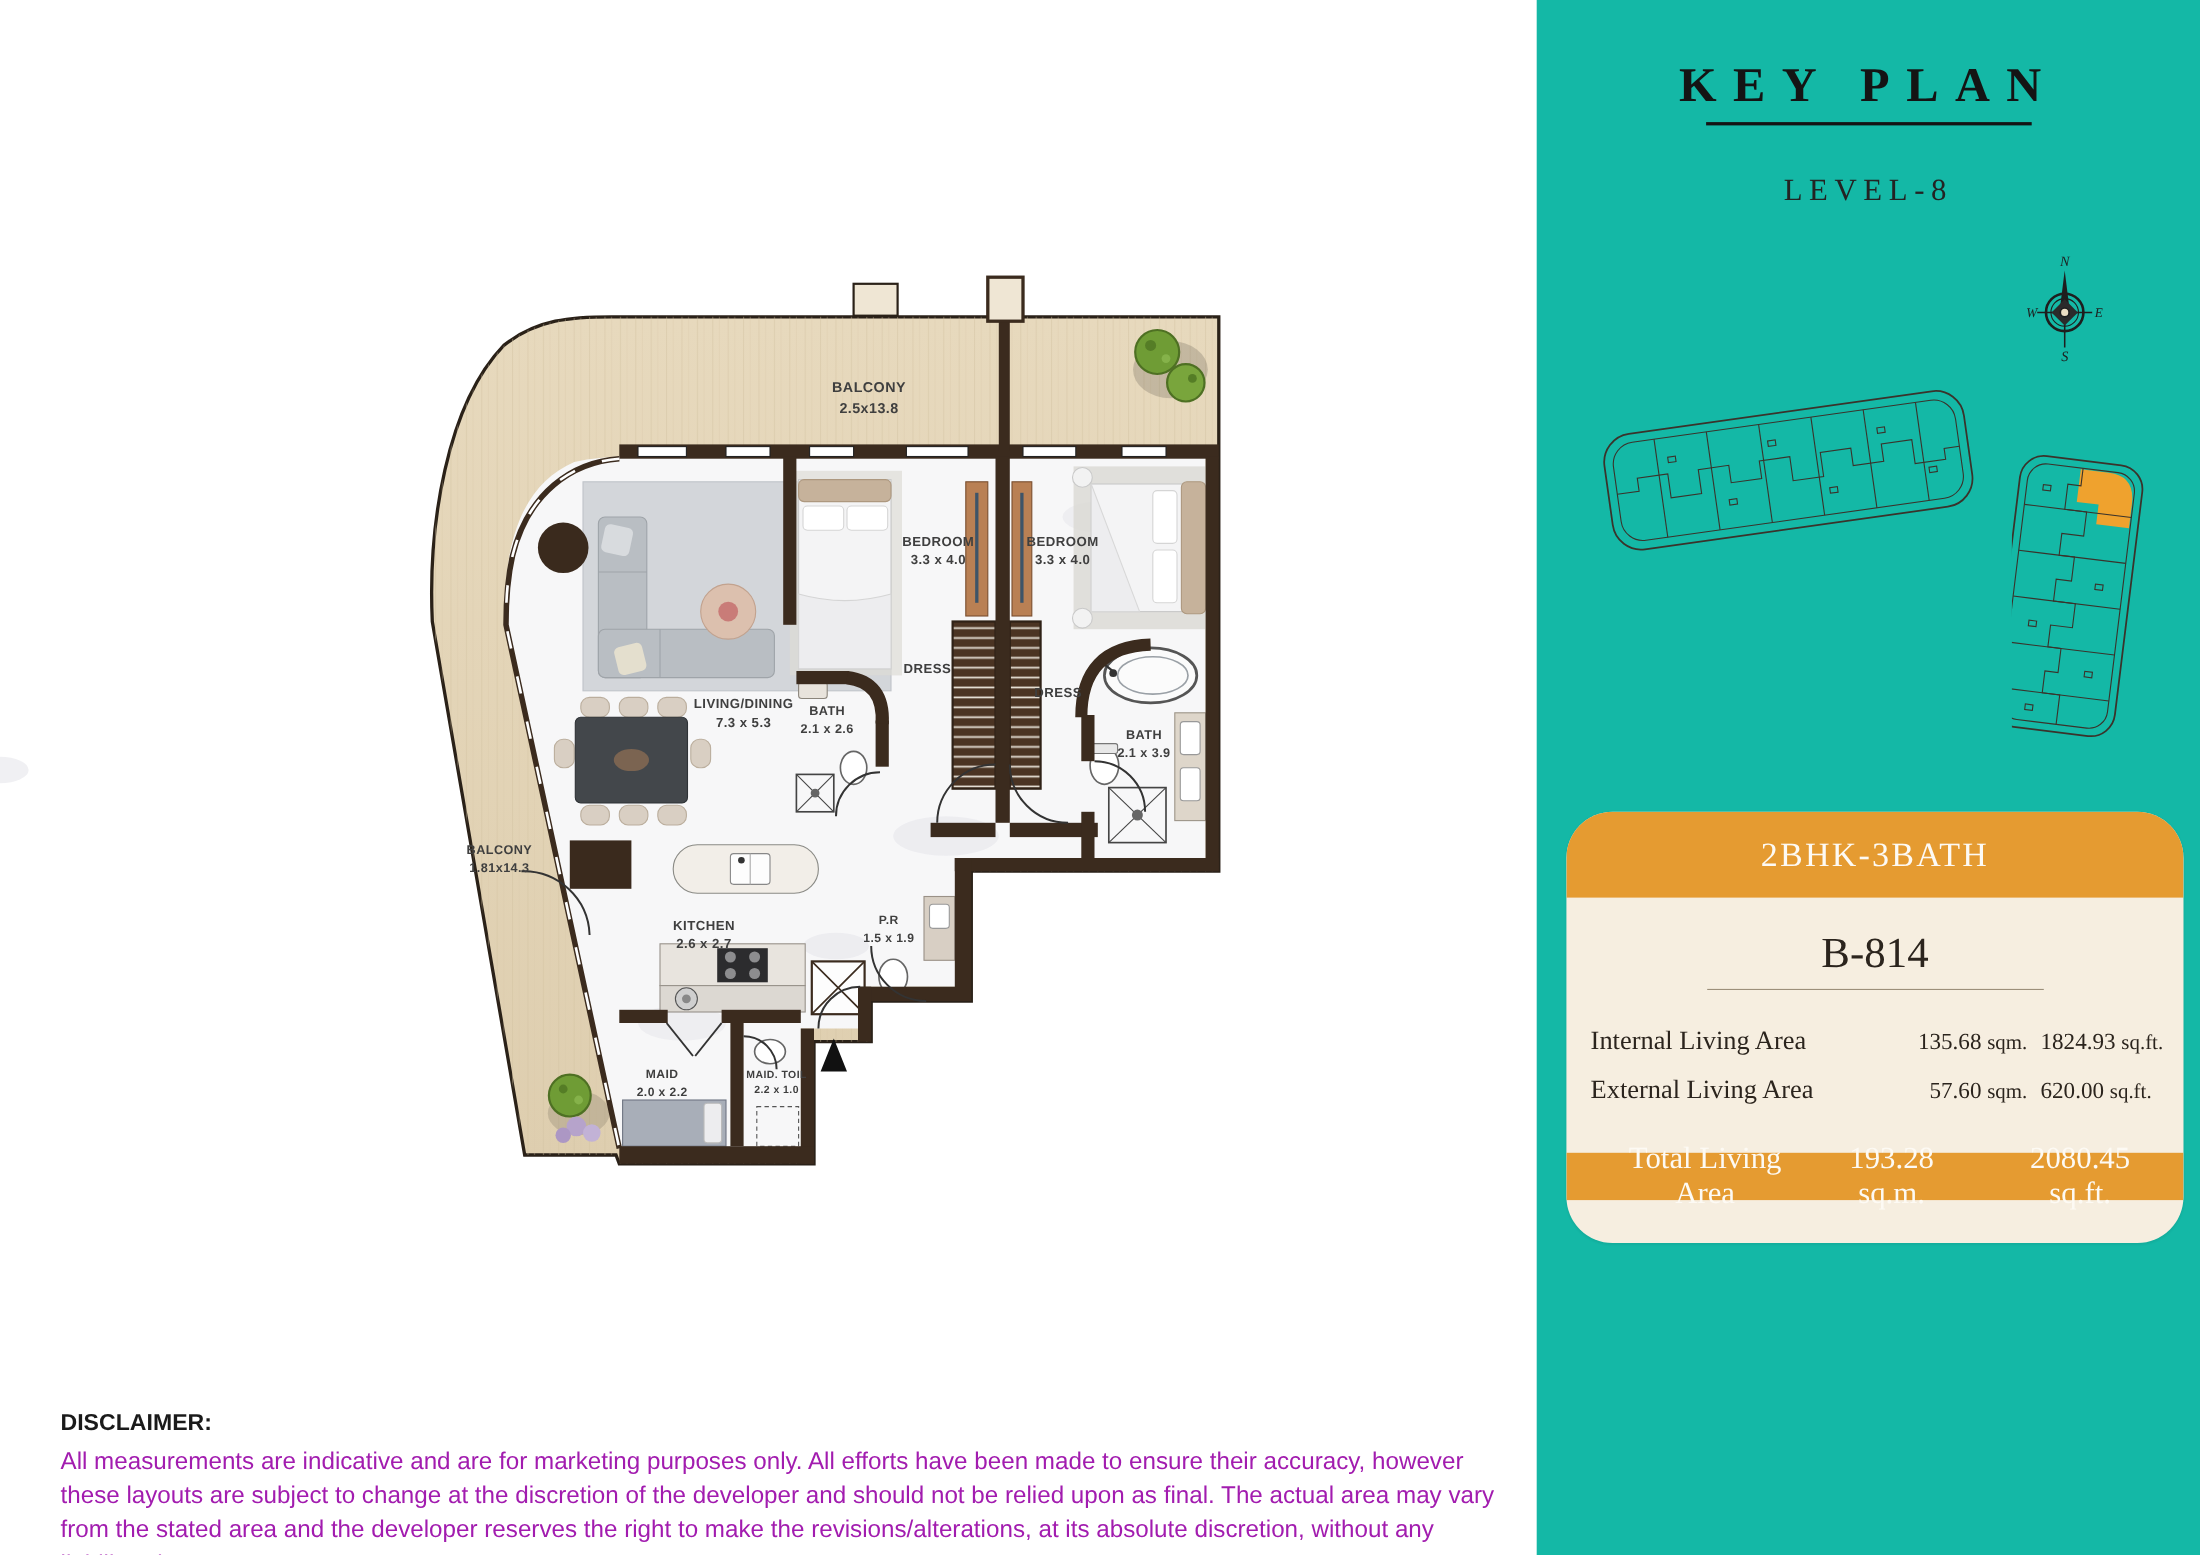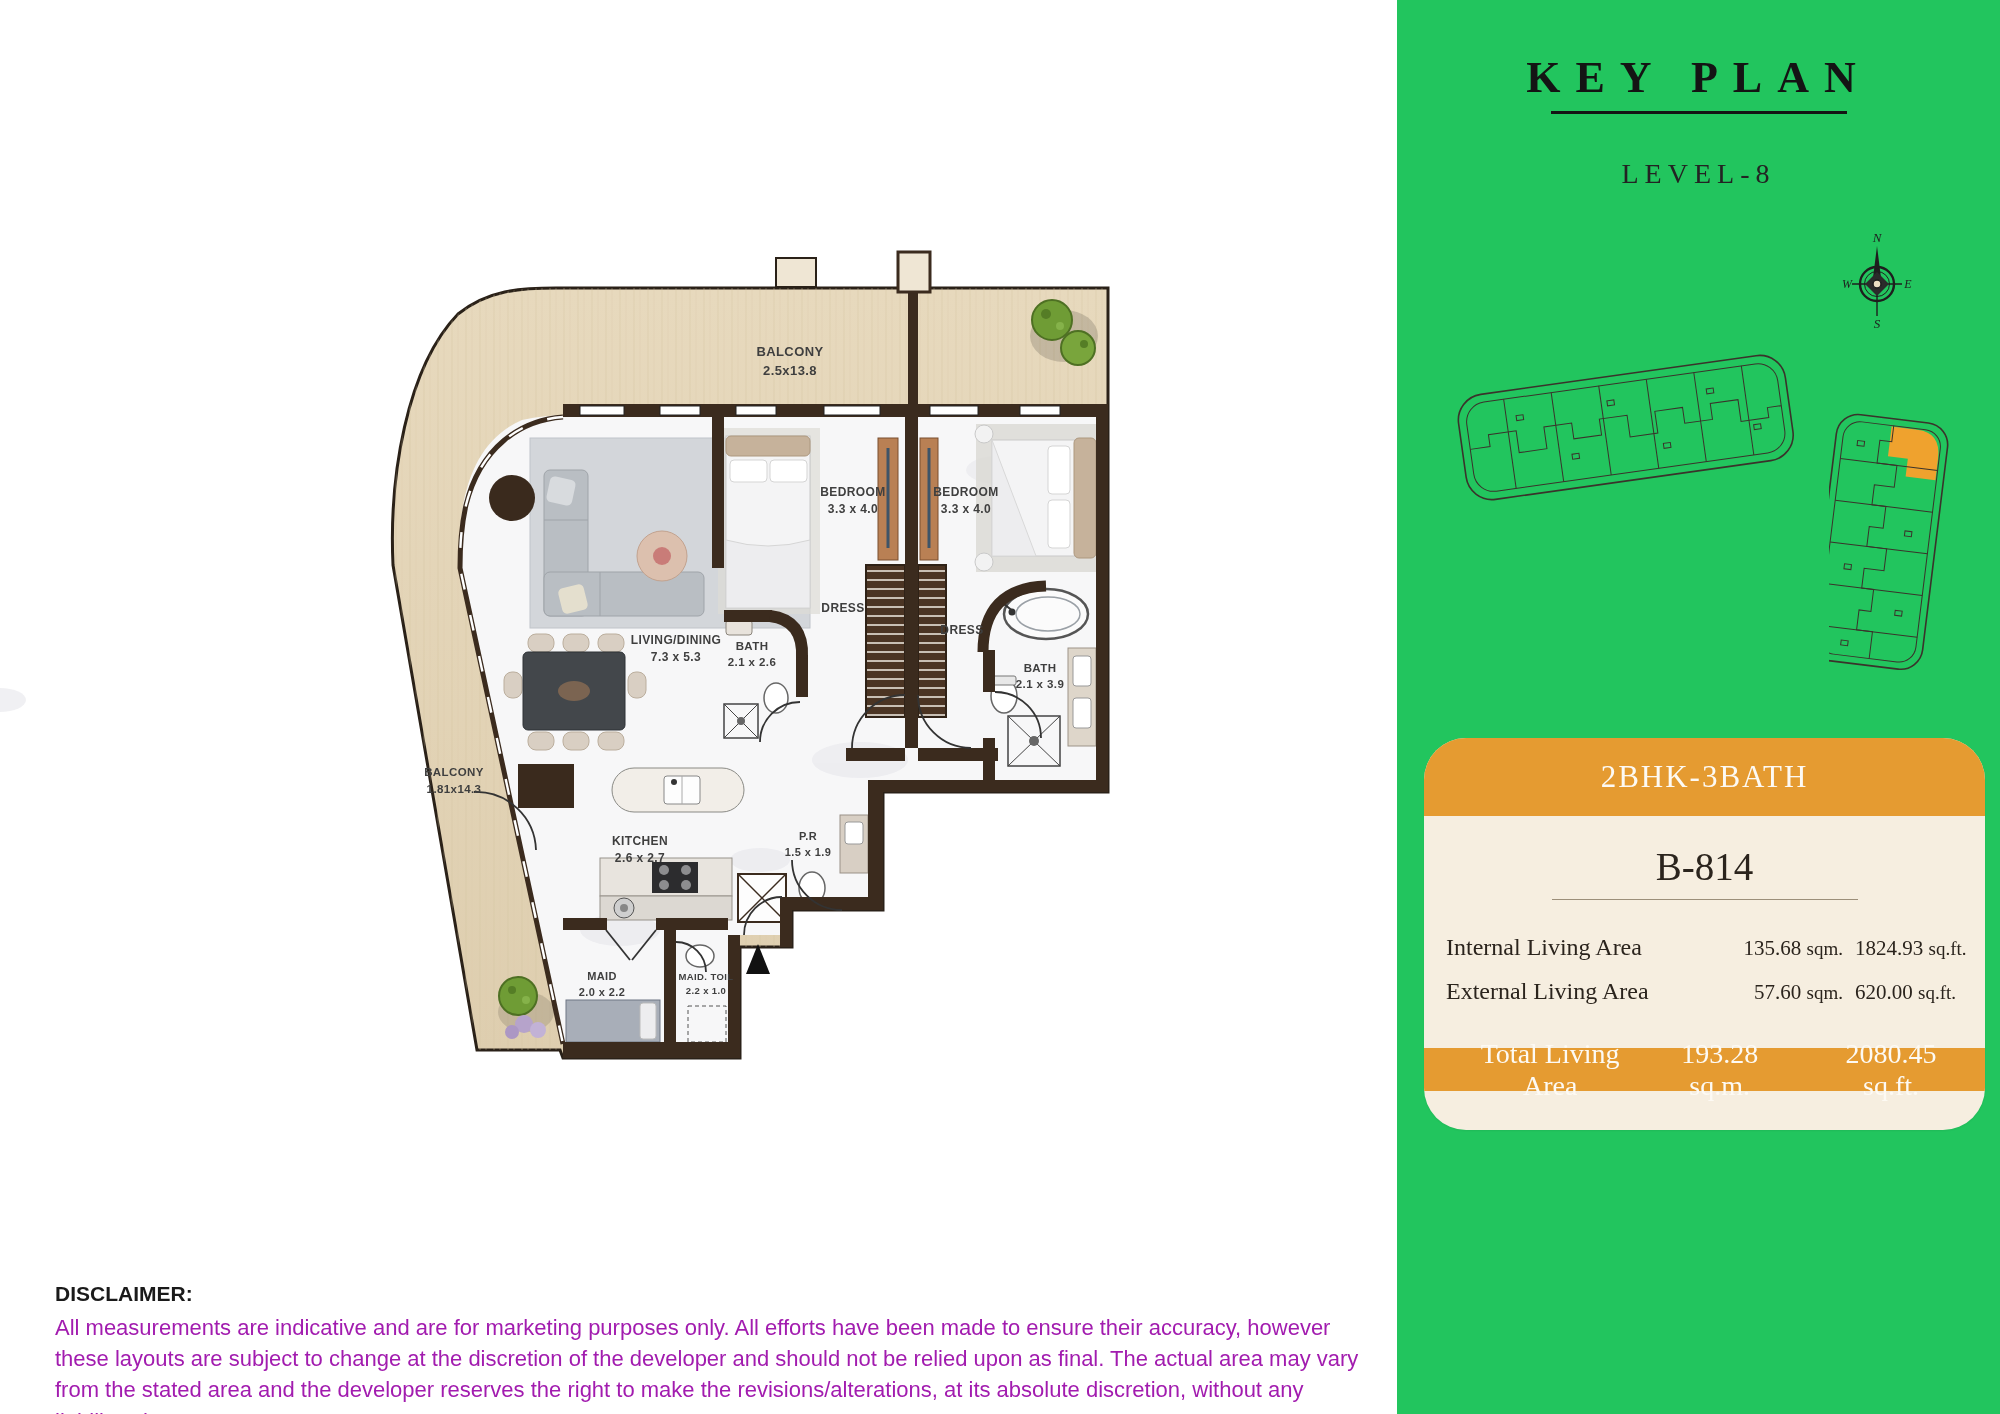--- a/index.html
+++ b/index.html
@@ -2,21 +2,21 @@
 <html><head>
 <meta charset="utf-8">
 <style>
   html,body{margin:0;padding:0;}
   .page{position:relative;width:2000px;height:1414px;background:#ffffff;overflow:hidden;
         font-family:"Liberation Sans",sans-serif;color:#1d1d1d;}
   
   .plan-svg{position:absolute;left:0;top:0;}
   .plan-label{font-family:"Liberation Sans",sans-serif;fill:#3f3f3f;font-weight:700;letter-spacing:.4px;}
   
-  .keyplan-panel{position:absolute;left:1397px;top:0;width:603px;height:1414px;background:#22c55e;}
+  .keyplan-panel{position:absolute;left:1397px;top:0;width:603px;height:1414px;background:#14b8a6;}
   .kp-title{margin:52px 0 0 0;text-align:center;font-family:"Liberation Serif",serif;
             font-size:44px;font-weight:600;letter-spacing:15px;color:#141414;}
   .kp-underline{width:296px;height:3px;background:#141414;margin:8px auto 0;}
   .kp-level{margin-top:44px;text-align:center;font-family:"Liberation Serif",serif;
             font-size:28px;letter-spacing:6px;color:#232323;}
   .kp-compass{position:absolute;left:442px;top:228px;}
   .kp-bldgA{position:absolute;left:44px;top:342px;}
   .kp-bldgB{position:absolute;left:432px;top:396px;}
   
   .unit-card{position:absolute;left:27px;top:738px;width:561px;height:392px;background:#F6EEE0;

